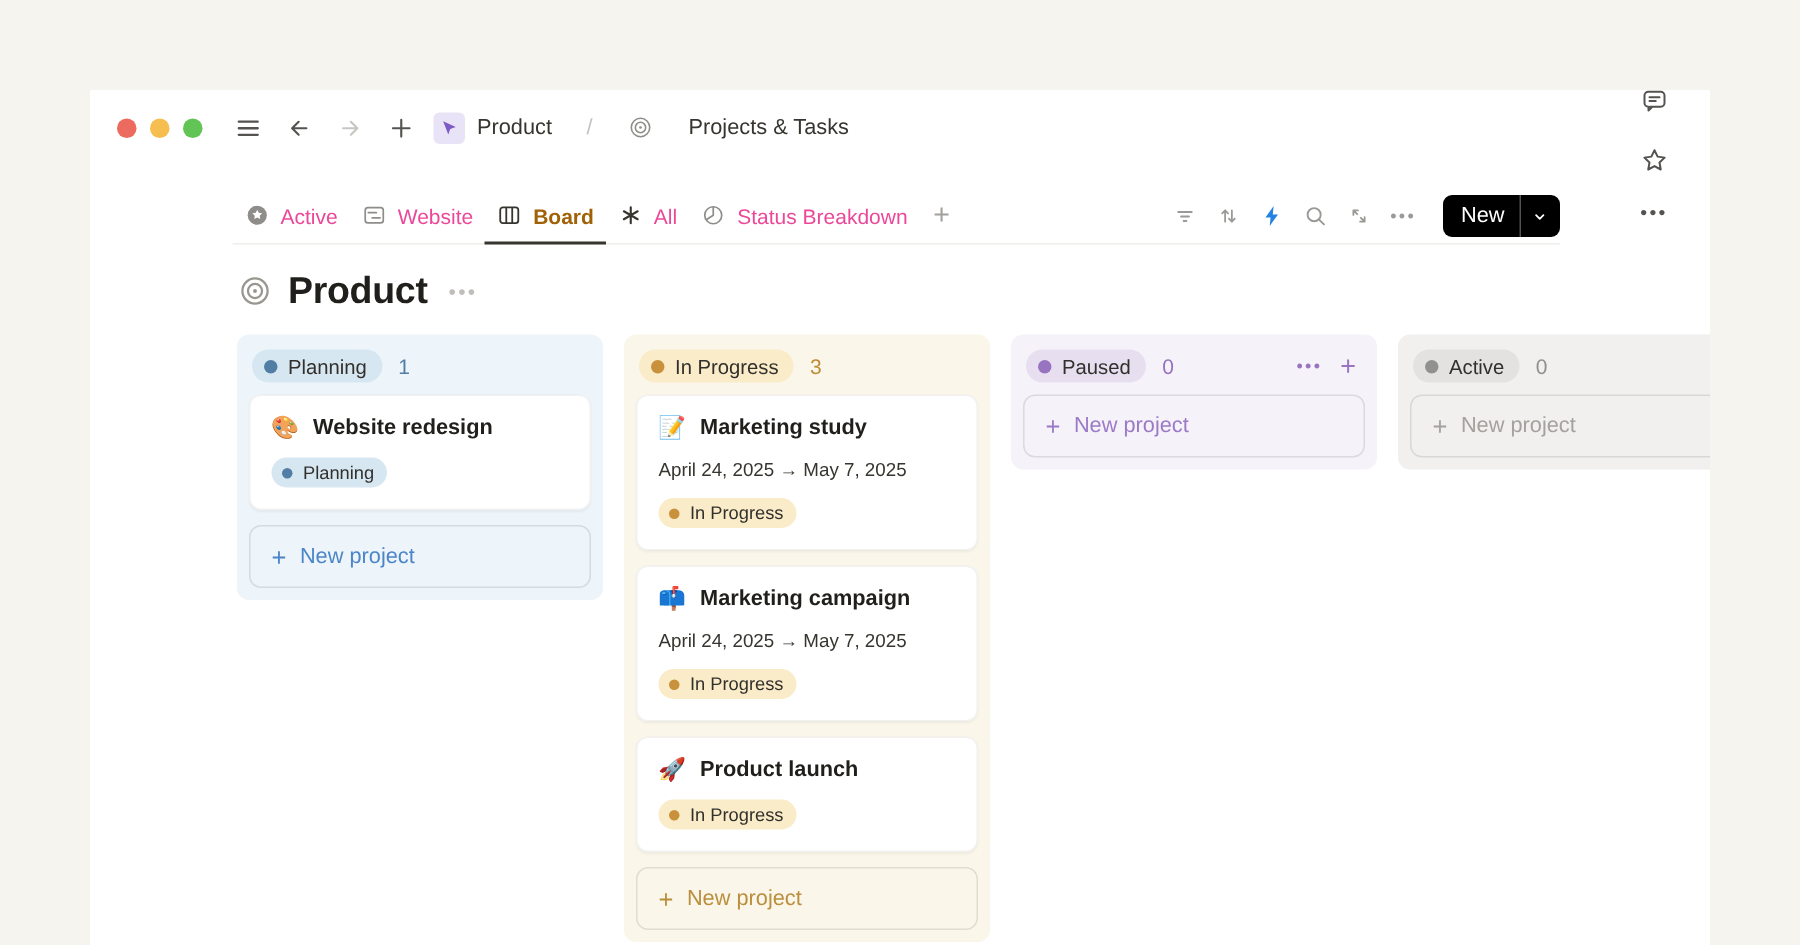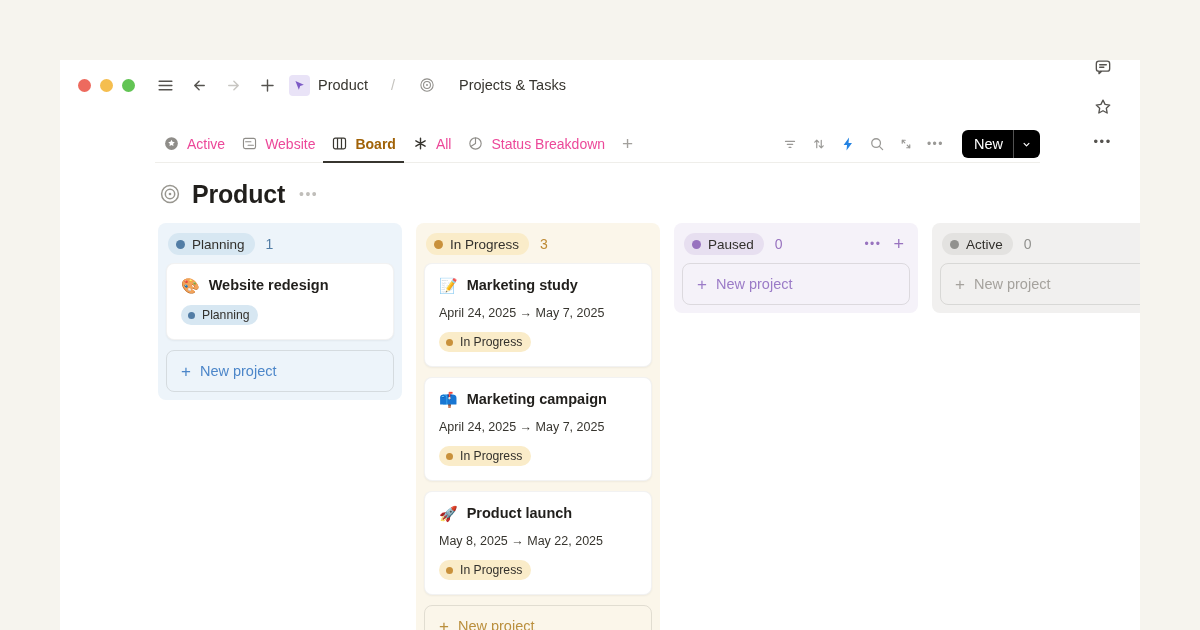--- a/index.html
+++ b/index.html
@@ -260,21 +260,21 @@
           <div class="card"><div class="card-title">
               <span class="card-emoji">📫</span>
               <span>Marketing campaign</span>
             </div><div class="card-date">April 24, 2025 → May 7, 2025</div><span class="pill small" style="background: rgb(250, 236, 201);">
               <span class="dot" style="background: rgb(201, 145, 59);"></span>
               <span>In Progress</span>
             </span></div>
           <div class="card"><div class="card-title">
               <span class="card-emoji">🚀</span>
               <span>Product launch</span>
-            </div><div class="card-date">May 8, 2025 → May 22, 2025</div><span class="pill small" style="background: rgb(250, 236, 201);">
+            </div><span class="pill small" style="background: rgb(250, 236, 201);">
               <span class="dot" style="background: rgb(201, 145, 59);"></span>
               <span>In Progress</span>
             </span></div>
           <div class="new-card-btn" style="color: rgb(186, 143, 61);">
             <span class="plus">+</span>
             <span>New project</span>
           </div>
         </div>
       </div>
       <div class="column" style="background: rgb(245, 242, 249);">

